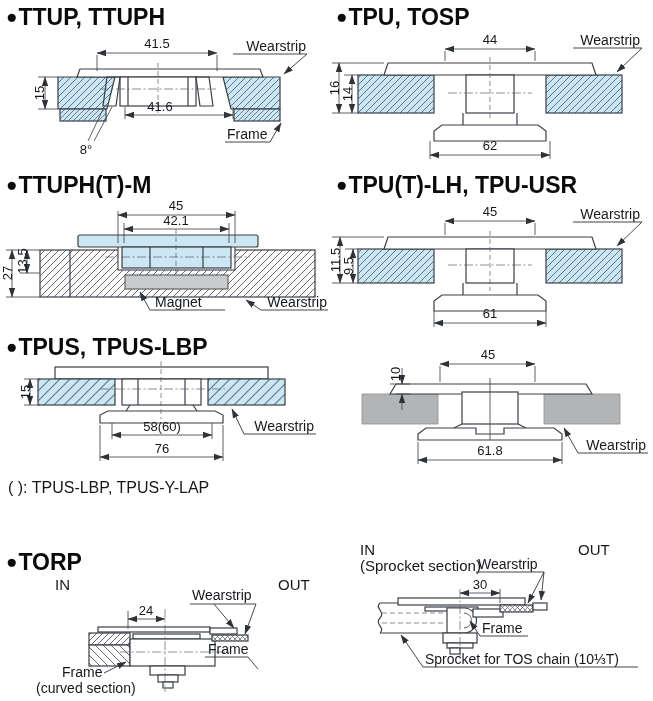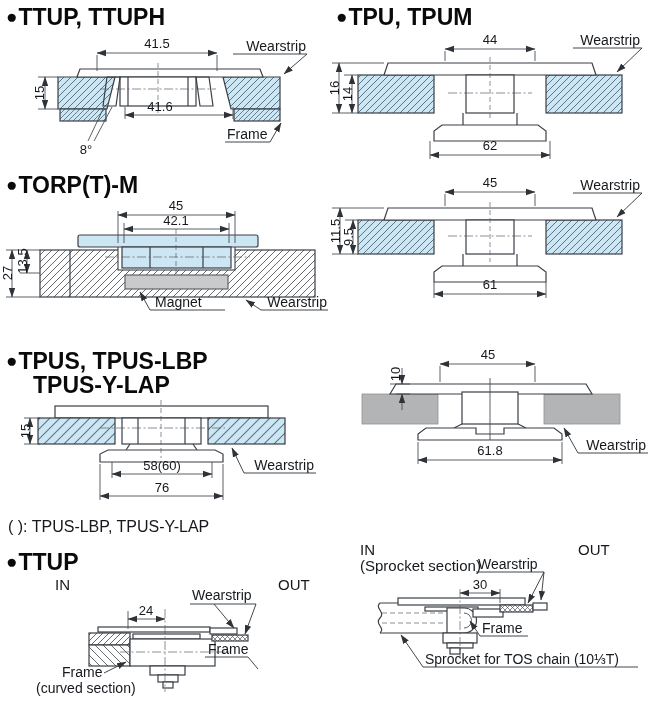--- a/index.html
+++ b/index.html
@@ -94,21 +94,21 @@
     </g>
     <g>
       <text class="lbl" x="227" y="110">Frame</text>
       <line class="ldr" x1="225" y1="113" x2="270" y2="113"></line>
       <line class="ldr" x1="270" y1="113" x2="281" y2="94" marker-end="url(#ar1)"></line>
     </g>
   </svg>
 </section>
 
 <section class="cell" style="left:330px;top:0;width:323px;height:168px">
-  <h2 class="ttl"><span class="blt">●</span><span>TPU, TPUM</span></h2>
+  <h2 class="ttl"><span class="blt">●</span><span>TPU, TOSP</span></h2>
   <svg width="320" height="134" viewBox="0 0 320 134">
     <defs>
       <pattern id="bh2" width="7" height="7" patternUnits="userSpaceOnUse">
         <rect width="7" height="7" fill="#cde6f3"></rect>
         <path d="M0 7L7 0M-1.8 1.8L1.8 -1.8M5.2 8.8L8.8 5.2" stroke="#5b7689" stroke-width="1" fill="none"></path>
       </pattern>
       <marker id="ar2" viewBox="0 0 10 8" markerWidth="10" markerHeight="8" refX="9" refY="4" orient="auto" markerUnits="userSpaceOnUse">
         <path d="M0 0.8L9.5 4L0 7.2Z" fill="#2e3338"></path>
       </marker>
     </defs>
@@ -156,21 +156,21 @@
     </g>
     <g>
       <text class="lble" x="310" y="16">Wearstrip</text>
       <line class="ldr" x1="243" y1="19" x2="312" y2="19"></line>
       <line class="ldr" x1="312" y1="19" x2="287" y2="43" marker-end="url(#ar2)"></line>
     </g>
   </svg>
 </section>
 
 <section class="cell" style="left:0;top:168px;width:330px;height:170px">
-  <h2 class="ttl"><span class="blt">●</span><span>TORP(T)-M</span></h2>
+  <h2 class="ttl"><span class="blt">●</span><span>TTUPH(T)-M</span></h2>
   <svg width="330" height="136" viewBox="0 0 330 136">
     <defs>
       <pattern id="gh3" width="7" height="7" patternUnits="userSpaceOnUse">
         <rect width="7" height="7" fill="#ffffff"></rect>
         <path d="M0 7L7 0M-1.8 1.8L1.8 -1.8M5.2 8.8L8.8 5.2" stroke="#565a5e" stroke-width="0.9" fill="none"></path>
       </pattern>
       <marker id="ar3" viewBox="0 0 10 8" markerWidth="10" markerHeight="8" refX="9" refY="4" orient="auto" markerUnits="userSpaceOnUse">
         <path d="M0 0.8L9.5 4L0 7.2Z" fill="#2e3338"></path>
       </marker>
     </defs>
@@ -224,20 +224,21 @@
     </g>
     <g>
       <text class="lble" x="327" y="110">Wearstrip</text>
       <line class="ldr" x1="261" y1="113" x2="328" y2="113"></line>
       <line class="ldr" x1="261" y1="113" x2="246" y2="103" marker-end="url(#ar3)"></line>
     </g>
   </svg>
 </section>
 
 <section class="cell" style="left:330px;top:168px;width:323px;height:170px">
+  <h2 class="ttl"><span class="blt">●</span><span>TPU(T)-LH, TPU-USR</span></h2>
   <svg width="320" height="136" viewBox="0 0 320 136">
     <defs>
       <pattern id="bh4" width="7" height="7" patternUnits="userSpaceOnUse">
         <rect width="7" height="7" fill="#cde6f3"></rect>
         <path d="M0 7L7 0M-1.8 1.8L1.8 -1.8M5.2 8.8L8.8 5.2" stroke="#5b7689" stroke-width="1" fill="none"></path>
       </pattern>
       <marker id="ar4" viewBox="0 0 10 8" markerWidth="10" markerHeight="8" refX="9" refY="4" orient="auto" markerUnits="userSpaceOnUse">
         <path d="M0 0.8L9.5 4L0 7.2Z" fill="#2e3338"></path>
       </marker>
     </defs>
@@ -284,22 +285,22 @@
       <text class="dim" x="160" y="121">61</text>
     </g>
     <g>
       <text class="lble" x="310" y="22">Wearstrip</text>
       <line class="ldr" x1="243" y1="25" x2="312" y2="25"></line>
       <line class="ldr" x1="312" y1="25" x2="287" y2="49" marker-end="url(#ar4)"></line>
     </g>
   </svg>
 </section>
 
-<section class="cell" style="left:0;top:344px;width:330px;height:207px">
-  <h2 class="ttl"><span class="blt">●</span><span>TPUS, TPUS-LBP</span><br><span class="t2">TPUS-Y-LAP</span></h2>
+<section class="cell" style="left:0;top:330px;width:330px;height:207px">
+  <h2 class="ttl"><span class="blt">●</span><span>TPUS, TPUS-LBP</span><br></h2>
   <svg width="330" height="148" viewBox="0 0 330 148">
     <defs>
       <pattern id="bh5" width="10" height="10" patternUnits="userSpaceOnUse">
         <rect width="10" height="10" fill="#cde6f3"></rect>
         <path d="M0 10L10 0M-2.5 2.5L2.5 -2.5M7.5 12.5L12.5 7.5" stroke="#5b7689" stroke-width="1.1" fill="none"></path>
       </pattern>
       <marker id="ar5" viewBox="0 0 10 8" markerWidth="10" markerHeight="8" refX="9" refY="4" orient="auto" markerUnits="userSpaceOnUse">
         <path d="M0 0.8L9.5 4L0 7.2Z" fill="#2e3338"></path>
       </marker>
     </defs>
@@ -396,21 +397,21 @@
     </g>
     <g>
       <text class="lble" x="316" y="112">Wearstrip</text>
       <line class="ldr" x1="248" y1="115" x2="318" y2="115"></line>
       <line class="ldr" x1="248" y1="115" x2="234" y2="90" marker-end="url(#ar6)"></line>
     </g>
   </svg>
 </section>
 
 <section class="cell" style="left:0;top:545px;width:330px;height:156px">
-  <h2 class="ttl"><span class="blt">●</span><span>TTUP</span></h2>
+  <h2 class="ttl"><span class="blt">●</span><span>TORP</span></h2>
   <svg width="330" height="124" viewBox="0 0 330 124">
     <defs>
       <pattern id="gh7a" width="6" height="6" patternUnits="userSpaceOnUse">
         <rect width="6" height="6" fill="#ffffff"></rect>
         <path d="M0 6L6 0M-1.5 1.5L1.5 -1.5M4.5 7.5L7.5 4.5" stroke="#565a5e" stroke-width="0.9" fill="none"></path>
       </pattern>
       <pattern id="gh7b" width="8" height="8" patternUnits="userSpaceOnUse">
         <rect width="8" height="8" fill="#ffffff"></rect>
         <path d="M0 0L8 8M-2 6L2 10M6 -2L10 2" stroke="#565a5e" stroke-width="0.9" fill="none"></path>
       </pattern>

